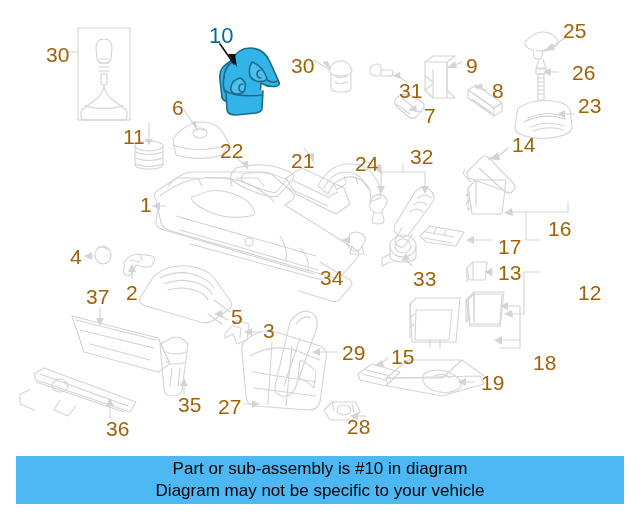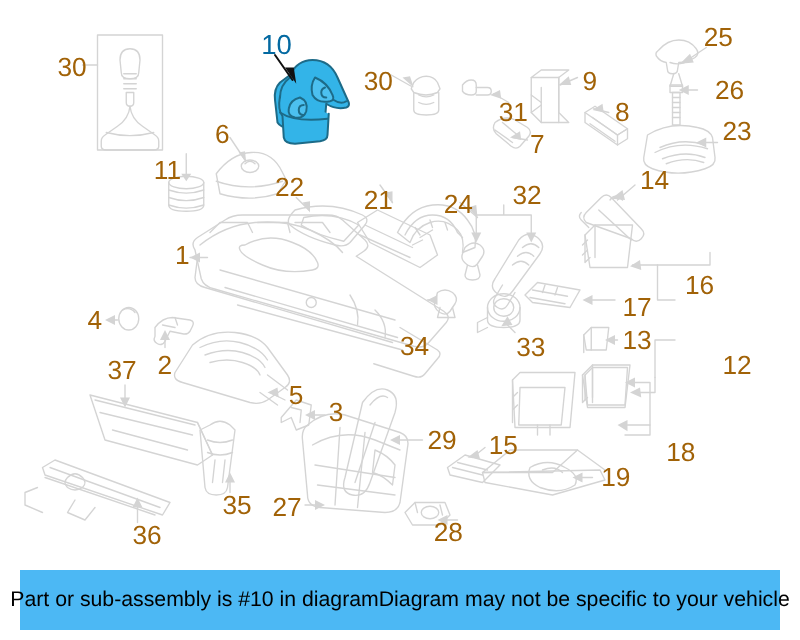--- a/index.html
+++ b/index.html
@@ -40,21 +40,21 @@
     font-size: 22px;
   }
   #banner {
     position: absolute;
     left: 16px;
     top: 456px;
     width: 608px;
     height: 48px;
     background: #4cb8f4;
     display: flex;
-    flex-direction: row;
+    flex-direction: column;
     align-items: center;
     justify-content: center;
     box-sizing: border-box;
   }
   #banner .banner-line {
     color: #000000;
     font-size: 17px;
     font-family: "Liberation Sans", sans-serif;
     line-height: 22px;
     white-space: nowrap;

